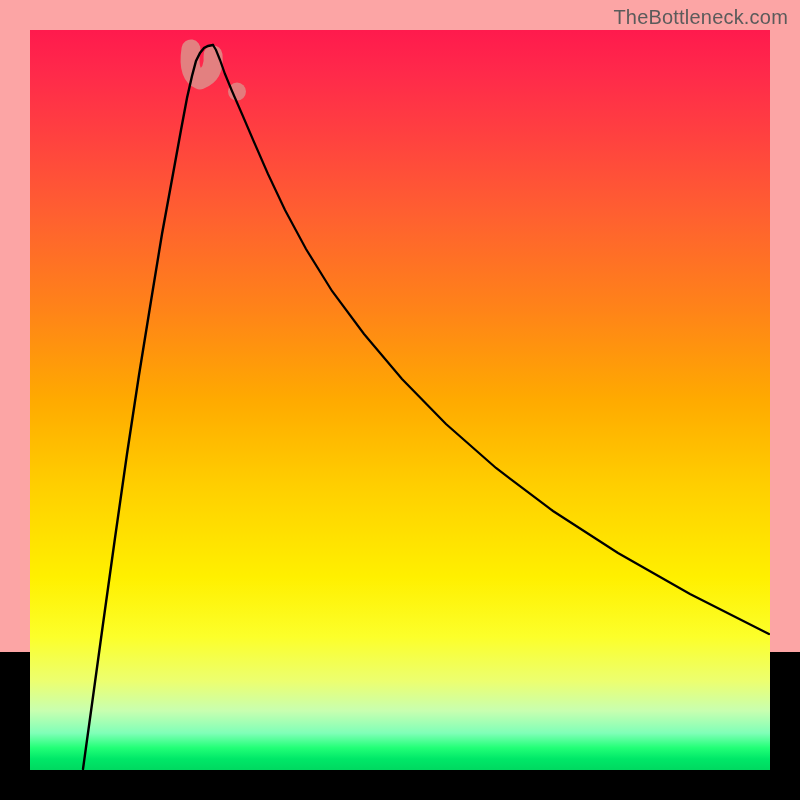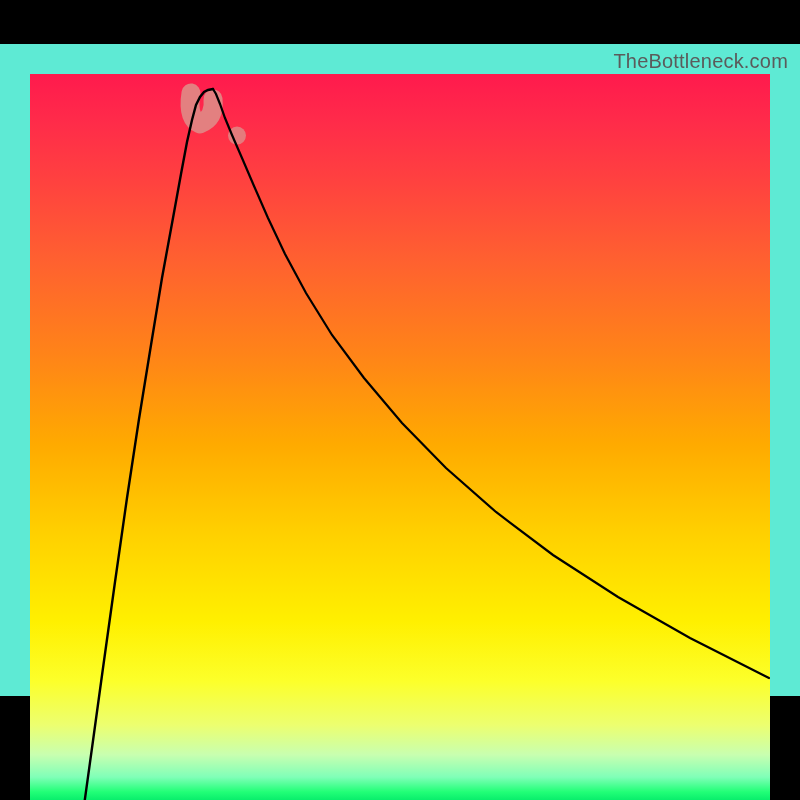--- a/index.html
+++ b/index.html
@@ -9,22 +9,21 @@
     height: 800px;
     background: #000;
     overflow: hidden;
   }
   .frame {
     position: absolute;
     top: 0;
     left: 0;
     width: 800px;
     height: 652px;
-    background: #5eead4;
-    margin-top: 44px;
+    background: #fca5a5;
   }
   .plot-area {
     position: absolute;
     left: 30px;
     top: 30px;
     width: 740px;
     height: 740px;
     background: linear-gradient(to bottom,
       #ff1a4d 0%,
       #ff2a4a 6%,

